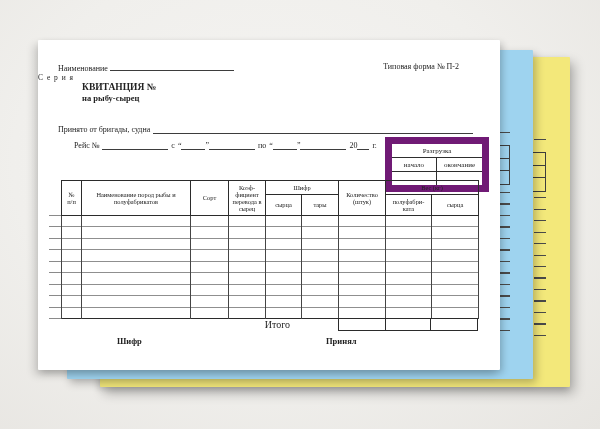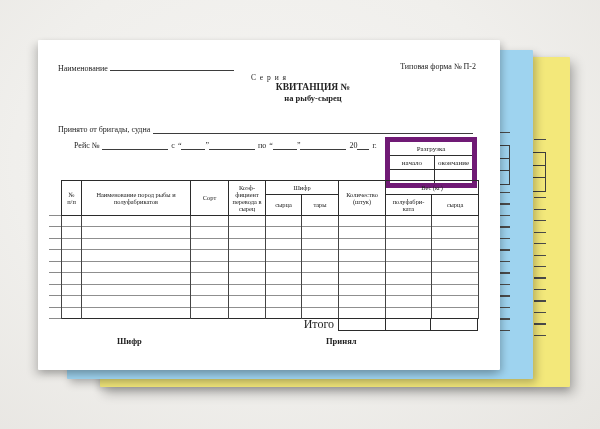--- a/index.html
+++ b/index.html
@@ -19,48 +19,48 @@
     border-top:1.2px solid #3d3d3d;border-right:1.2px solid #3d3d3d;border-bottom:1.2px solid #3d3d3d;box-sizing:border-box;}
   .copy-box .mid{position:absolute;left:0;right:0;top:12px;height:13px;
     border-top:1px solid #3d3d3d;border-bottom:1px solid #3d3d3d;
     display:flex;align-items:center;padding-left:2px;box-sizing:border-box;}
   .copy-dashes{position:absolute;width:12px;height:148px;
     background:repeating-linear-gradient(to bottom,#4a4a4a 0 1.4px,transparent 1.4px 11.5px);}
   .copy-predash{position:absolute;width:12px;height:1.4px;background:#4a4a4a;}
 
   
   .ln{position:absolute;font-size:8px;white-space:nowrap;line-height:1.2;}
-  .ctr{position:absolute;left:0;width:100%;text-align:center;white-space:nowrap;}
+  .ctr{position:absolute;left:0;width:100%;white-space:nowrap;}
   .u{display:inline-block;border-bottom:1px solid #3d3d3d;height:8px;vertical-align:baseline;}
   .b{font-weight:bold;padding-left:44px;}
   .flexln{position:absolute;display:flex;align-items:baseline;font-size:8px;}
   .flexln .u{align-self:flex-end;margin-bottom:1px;}
   .gap{display:inline-block;width:3px;}
 
-  .unload{position:absolute;left:347px;top:97px;width:92px;border:5px solid #701a75;
+  .unload{position:absolute;left:347px;top:97px;width:104px;border:7px solid #701a75;
     font-size:7px;text-align:right;box-sizing:border-box;background:#fff;}
   .unload .row{display:flex;height:13px;align-items:center;justify-content:center;}
   .unload .row + .row{border-top:1px solid #2e2e2e;}
   .unload .c1{width:44px;border-right:1px solid #2e2e2e;align-self:stretch;
     display:flex;align-items:center;justify-content:center;}
   .unload .c2{flex:1;display:flex;align-items:center;justify-content:center;}
 
   .stub-lines{position:absolute;left:11px;top:175px;width:12px;height:105px;
     background:repeating-linear-gradient(to bottom,#8a8a8a 0 1px,transparent 1px 11.45px);}
 
   table.main{position:absolute;left:23px;top:140px;width:417px;border-collapse:collapse;
     table-layout:fixed;border:1.2px solid #2b2b2b;}
   table.main th{border:1px solid #2b2b2b;font-weight:normal;font-size:6.4px;line-height:1.12;
     padding:0 1px;text-align:center;vertical-align:middle;white-space:pre-line;}
   table.main td{border-left:1px solid #454545;border-right:1px solid #454545;
     border-top:1px solid #8f8f8f;height:10.45px;padding:0;}
   tr.hr1 th{height:13px;}
   tr.hr2 th{height:20px;}
 
-  .totals{position:absolute;left:23px;top:278px;width:417px;height:13px;display:flex;font-size:12px;}
+  .totals{position:absolute;left:23px;top:278px;width:417px;height:13px;display:flex;font-size:10px;gap:44px;}
   .totals .lbl{width:273px;text-align:right;padding-right:4px;line-height:13px;}
   .totals .tbox{display:flex;border:1.2px solid #2b2b2b;box-sizing:border-box;width:140px;height:13px;}
   .totals .tcell{box-sizing:border-box;height:100%;}
   .totals .tcell + .tcell{border-left:1px solid #2b2b2b;}
 
   .sig{position:absolute;font-weight:bold;font-size:8.5px;}
 </style>
 </head>
 <body>
 
@@ -86,21 +86,21 @@
     <div class="copy-dashes" style="left:431px;top:142px;"></div>
   </div>
 
   <div class="sheet sheet-white">
 
     <div class="ln" style="left:20px;top:22px;">
       <span>Наименование</span>
       <span class="u" style="width:124px;"></span>
     </div>
 
-    <div class="ln" style="right:24px;top:22px;font-family:Liberation Serif, serif;">Типовая форма № П-2</div>
+    <div class="ln" style="right:41px;top:22px;font-family:Liberation Serif, serif;">Типовая форма № П-2</div>
 
     <div class="ctr" style="top:33px;font-size:7.5px;letter-spacing:1px;">С е р и я</div>
     <div class="ctr b" style="top:42px;font-size:9.5px;">КВИТАНЦИЯ №</div>
     <div class="ctr b" style="top:53px;font-size:8.5px;">на рыбу-сырец</div>
 
 
     <div class="flexln" style="left:20px;top:85px;right:27px;">
       <span>Принято от бригады, судна</span>
       <span class="gap"></span>
       <span class="u" style="flex:1;"></span>

